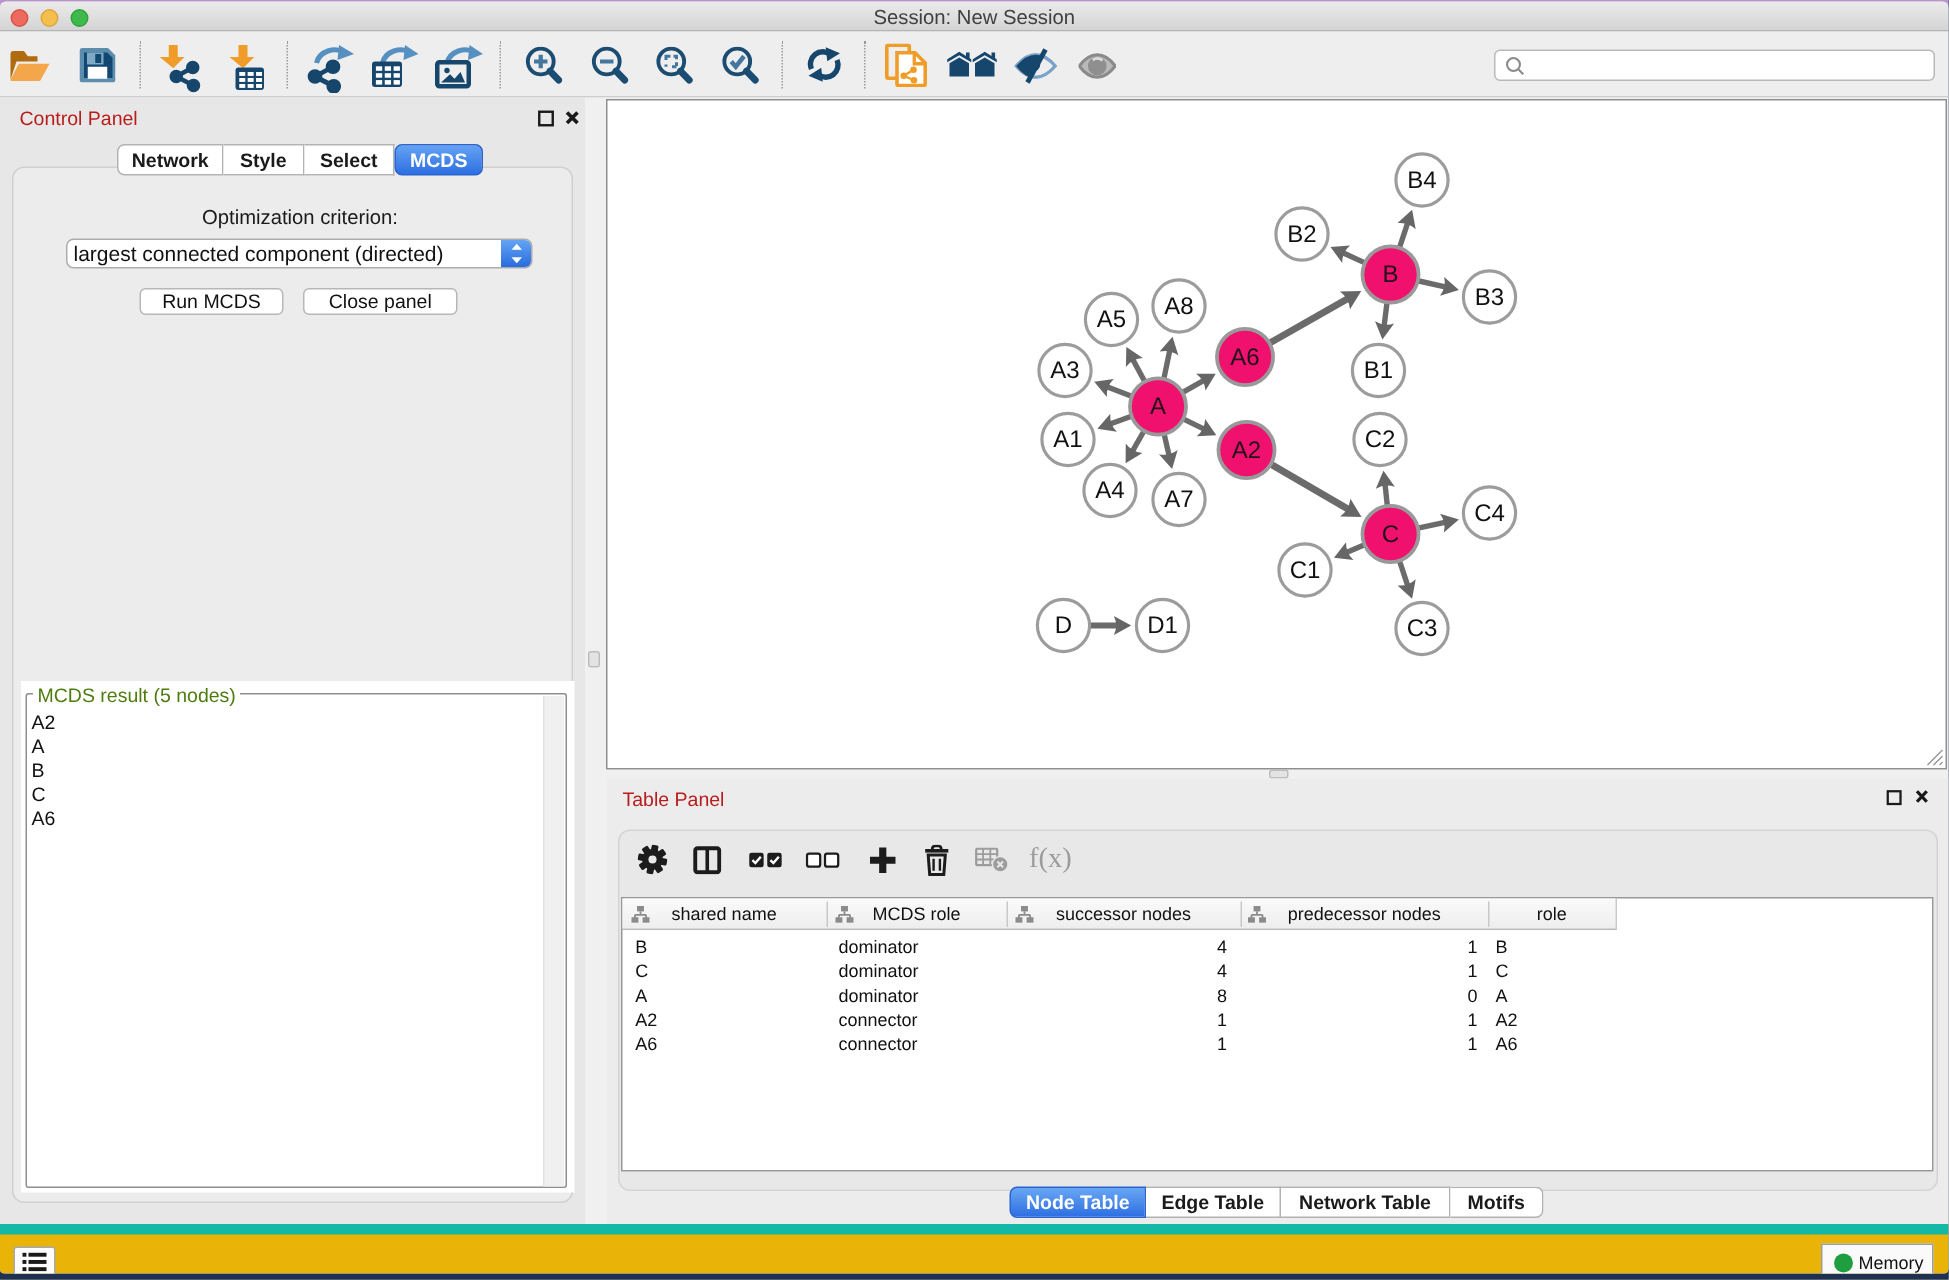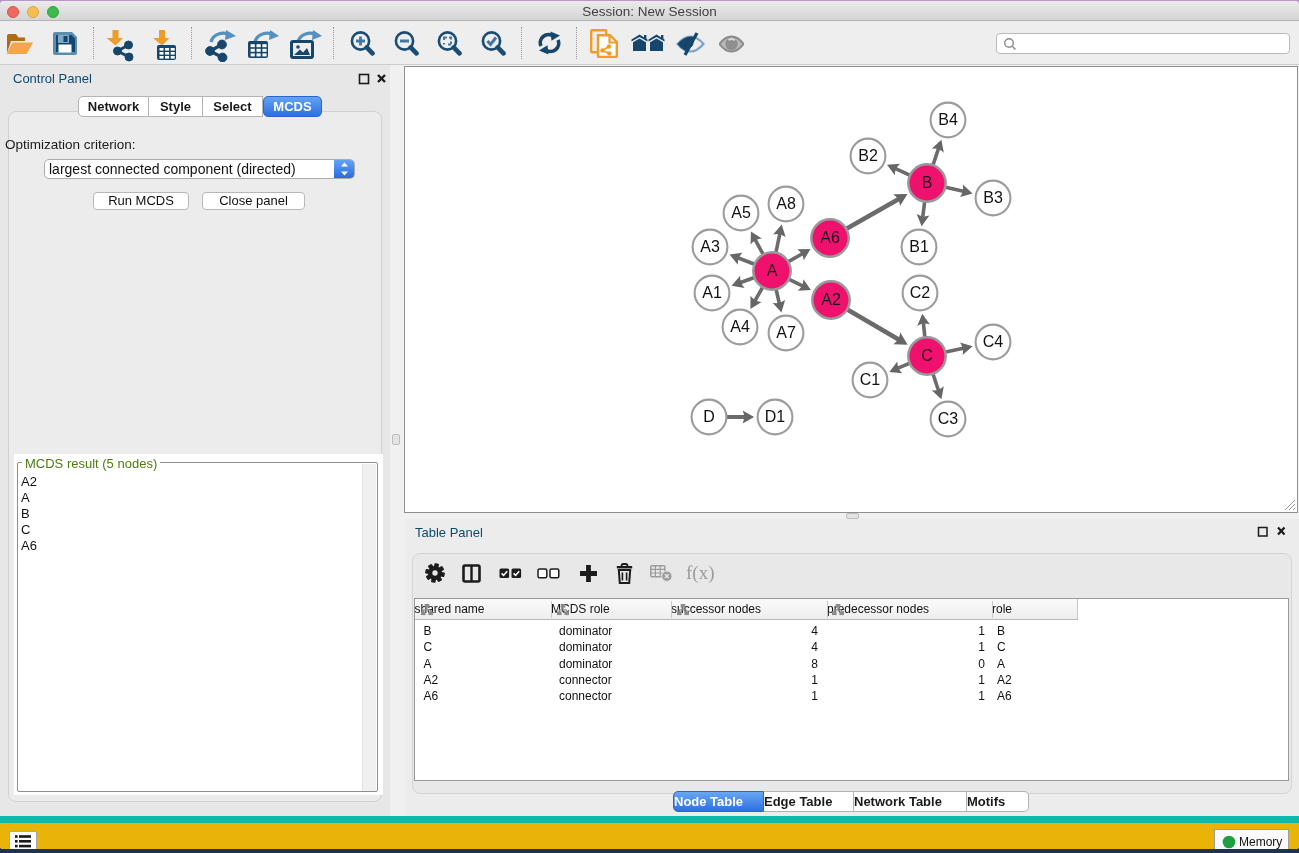--- a/index.html
+++ b/index.html
@@ -8,41 +8,41 @@
 #win{position:absolute;left:0;top:1px;width:1299px;height:848px;background:#e9e9e9;border-radius:4px 4px 3px 3px;overflow:hidden}
 #titlebar{position:absolute;left:0;top:0;width:1299px;height:20px;background:linear-gradient(#ebebeb,#d4d4d4);border-bottom:1px solid #b4b4b4}
 .tl{position:absolute;top:5px;width:12px;height:12px;border-radius:50%}
 #titletext{position:absolute;top:3px;left:0;width:100%;text-align:center;font-size:13.5px;color:#404040}
 #toolbar{position:absolute;left:0;top:20px;width:1299px;height:44px;background:#eeeeee;border-bottom:1px solid #cdcdcd}
 .sep{position:absolute;top:27px;height:32px;width:0;border-left:1px dotted #999}
 #search{position:absolute;left:996px;top:12px;width:294px;height:21px;background:#fff;border:1px solid #b9b9b9;border-radius:4px}
 #cpanel{position:absolute;left:0;top:64px;width:390px;height:752px;background:#e7e7e7}
 #cdivider{position:absolute;left:390px;top:64px;width:15px;height:752px;background:#f0f0f0}
 #rarea{position:absolute;left:405px;top:64px;width:894px;height:752px;background:#f0f0f0}
-.ptitle{font-size:13px;color:#0c4a6e}
+.ptitle{font-size:13px;color:#b91c1c}
 #cpinner{position:absolute;left:8px;top:46px;width:374px;height:691px;background:#ececec;border:1px solid #d0d0d0;border-radius:8px}
 .tabseg{position:absolute;top:96px;height:21px;background:#fff;border:1px solid #b3b3b3;border-left:none;color:#1a1a1a;font-size:13px;font-weight:bold;text-align:center;line-height:19px}
 #combo{position:absolute;left:44px;top:94px;width:311px;height:20px;background:#fff;border:1px solid #acacac;border-radius:5px;font-size:14px;line-height:18px;color:#111;padding-left:4px;white-space:nowrap;overflow:hidden}
 #combobtn{position:absolute;right:-1px;top:-1px;width:21px;height:20px;border-radius:0 5px 5px 0;background:linear-gradient(#67a7f5,#2569dc)}
 .btn{position:absolute;height:18px;background:#fff;border:1px solid #b7b7b7;border-radius:4px;font-size:13px;color:#111;text-align:center;line-height:16px}
 #mcdsbox{position:absolute;left:14px;top:389px;width:369px;height:341px;background:#fff}
 #mcdsborder{position:absolute;left:3px;top:8px;width:361px;height:330px;border:1px solid #8e8e8e;border-radius:2px}
 #mcdslegend{position:absolute;left:8px;top:2px;background:#fff;padding:0 3px;font-size:13px;color:#4d7c0f}
 #mcdstrack{position:absolute;left:348px;top:10px;width:14px;height:327px;background:#f0f0f0;border-left:1px solid #e2e2e2}
 #mcdslist{position:absolute;left:7px;top:20px;font-size:13px;color:#111;line-height:16px}
 #netwin{position:absolute;left:404px;top:65px;width:894px;height:447px;background:#fff;border:1px solid #8f8f8f}
 #nettitle{position:absolute;left:0;top:0;width:892px;height:20px;background:linear-gradient(#ededed,#d4d4d4);border-bottom:1px solid #ababab}
 #tpanel{position:absolute;left:405px;top:518px;width:894px;height:297px;background:#ececec}
 #tpinner{position:absolute;left:7px;top:34px;width:880px;height:241px;background:#e8e8e8;border:1px solid #d4d4d4;border-radius:8px}
 #ttable{position:absolute;left:9px;top:79px;width:875px;height:183px;background:#fff;border:1px solid #989898}
 #thead{position:absolute;left:0;top:0;width:663px;height:21px;background:linear-gradient(#fafafa,#eee);border-bottom:1px solid #b9b9b9;border-right:1px solid #c9c9c9}
 .hdiv{position:absolute;top:2px;height:17px;width:0;border-left:1px solid #c9c9c9}
-.hlabel{position:absolute;top:3px;font-size:12px;color:#111;text-align:left}
+.hlabel{position:absolute;top:3px;font-size:12px;color:#111;text-align:center}
 .trow{position:absolute;font-size:12px;color:#111}
-.seg2{position:absolute;top:0;height:21px;background:#fff;border:1px solid #b2b2b2;border-left:none;color:#1a1a1a;font-size:13px;font-weight:bold;text-align:left;line-height:19px}
+.seg2{position:absolute;top:0;height:21px;background:#fff;border:1px solid #b2b2b2;border-left:none;color:#1a1a1a;font-size:13px;font-weight:bold;text-align:center;line-height:19px}
 #statusbar{position:absolute;left:0;top:815px;width:1299px;height:33px;background:#eab308;border-top:7px solid #14b8a6}
 #membtn{position:absolute;left:1214px;top:6px;width:75px;height:24px;background:#fafafa;border:1px solid #9e9e9e;font-size:12px;color:#111}
 #listbtn{position:absolute;left:9px;top:8px;width:28px;height:21px;background:#fdfdfd;border:1px solid #a9a9a9;border-radius:2px}
 .grip{position:absolute;background:#e3e3e3;border:1px solid #bdbdbd;border-radius:2px}
 svg{display:block}
 </style></head><body>
 <div id="stage">
 <div id="purple"></div>
 <div id="win">
 <div id="titlebar">
@@ -192,21 +192,21 @@
 <div class="ptitle abs" style="left:13px;top:6px">Control Panel</div>
 <svg class="abs" style="left:358px;top:8px" width="30" height="12" viewBox="0 0 30 12">
 <rect x="1.5" y="1.5" width="9" height="9" fill="none" stroke="#1a1a1a" stroke-width="1.6"></rect>
 <path d="M20,2 L27,9 M27,2 L20,9" stroke="#1a1a1a" stroke-width="2.4"></path>
 </svg>
 <div id="cpinner"></div>
 <div class="tabseg" style="left:78px;width:71px;top:31px;border-left:1px solid #b3b3b3;border-radius:5px 0 0 5px">Network</div>
 <div class="tabseg" style="left:149px;width:54px;top:31px">Style</div>
 <div class="tabseg" style="left:203px;width:60px;top:31px">Select</div>
 <div class="tabseg" style="left:263px;width:59px;top:31px;background:linear-gradient(#64a3f2,#2e6fe3);color:#fff;border:1px solid #2a65cf;border-radius:5px">MCDS</div>
-<div class="abs" style="left:5px;top:72px;width:390px;text-align:left;font-size:13.5px;color:#1a1a1a">Optimization criterion:</div>
+<div class="abs" style="left:5px;top:72px;width:390px;text-align:center;font-size:13.5px;color:#1a1a1a">Optimization criterion:</div>
 <div id="combo">largest connected component (directed)
 <div id="combobtn">
             <svg width="21" height="20" viewBox="0 0 21 20">
               <path d="M10.5,3.5 L14,7.5 H7 Z" fill="#fff"></path>
               <path d="M10.5,16.5 L14,12.5 H7 Z" fill="#fff"></path>
             </svg>
           </div>
 </div>
 <div class="btn" style="left:93px;top:127px;width:96px">Run MCDS</div>
 <div class="btn" style="left:202px;top:127px;width:103px">Close panel</div>

